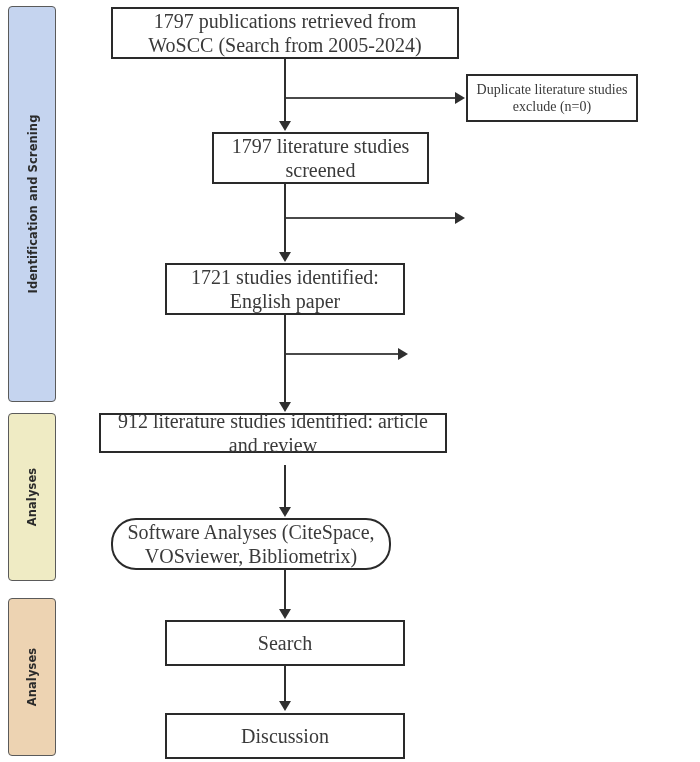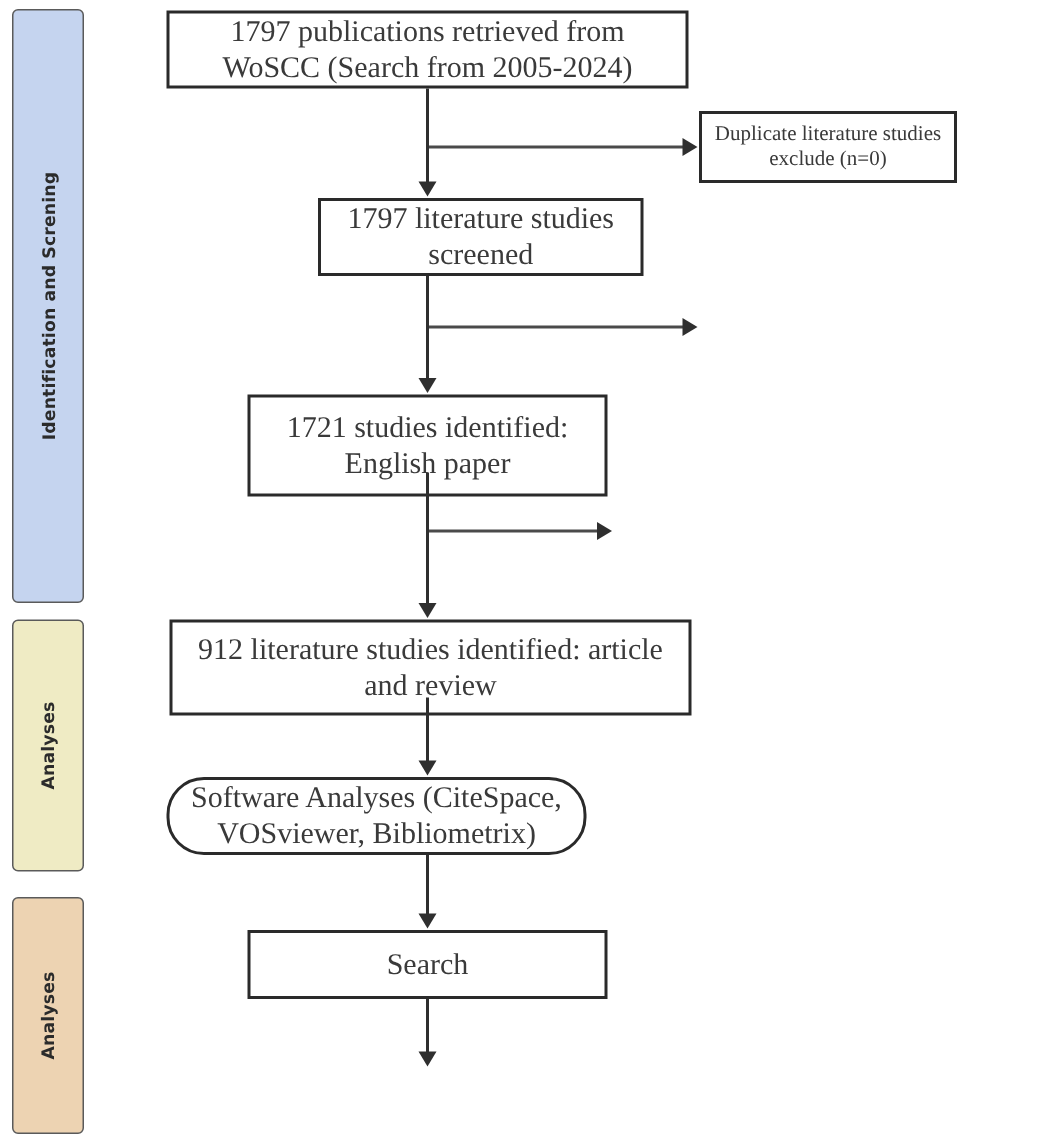--- a/index.html
+++ b/index.html
@@ -108,36 +108,39 @@
   </div>
 
   <div class="box main-box" style="left:111px; top:7px; width:348px; height:52px;">
     <span class="box-text">1797 publications retrieved from WoSCC (Search from 2005-2024)</span>
   </div>
 
   <div class="box main-box" style="left:177px; top:132px; width:217px; height:52px;margin-left:35px;">
     <span class="box-text">1797 literature studies screened</span>
   </div>
 
-  <div class="box main-box" style="left:165px; top:263px; width:240px; height:68px;">
+  <div class="box main-box" style="left:165px; top:263px; width:240px; height:52px;">
     <span class="box-text">1721 studies identified: English paper</span>
   </div>
 
-  <div class="box main-box" style="left:113px; top:413px; width:348px; height:64px;">
+  <div class="box main-box" style="left:99px; top:413px; width:348px; height:40px;">
     <span class="box-text">912 literature studies identified: article and review</span>
   </div>
 
   <div class="box main-box" style="left:111px; top:518px; width:280px; height:52px;border-radius:25px;">
     <span class="box-text">Software Analyses (CiteSpace, VOSviewer, Bibliometrix)</span>
   </div>
 
   <div class="box main-box" style="left:165px; top:620px; width:240px; height:46px;">
     <span class="box-text">Search</span>
   </div>
 
+  <div class="box main-box" style="left:165px; top:713px; width:240px; height:46px;">
+    <span class="box-text">Discussion</span>
+  </div>
 
   <div class="box side-box" style="left:466px; top:74px; width:172px; height:48px;justify-content:center;">
     <span class="box-text">Duplicate literature studies exclude (n=0)</span>
   </div>
 
 
 
   <div class="vline" style="left:284px; top:59px; height:63px;"></div>
   <div class="arrow-down" style="left:279px; top:121px;"></div>
 

